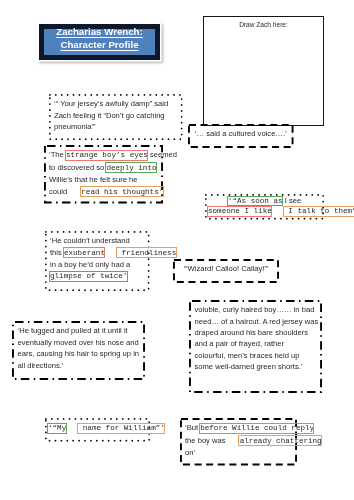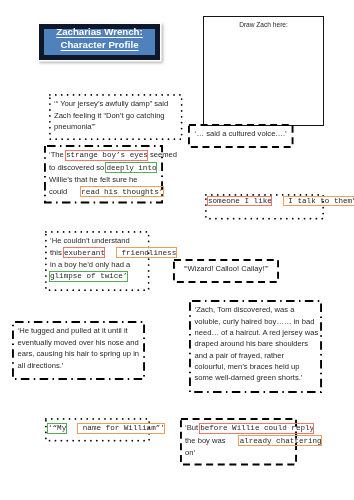--- a/index.html
+++ b/index.html
@@ -76,20 +76,21 @@
     </svg>
     <div class="qinner">
       <div class="qline"><span>‘… said a cultured voice….’</span></div>
     </div>
   </div>
 <div class="abs qbox center" id="q-assoon" style="left: 205px; top: 193.5px; width: 119px; height: 25.5px; line-height: 10.3px; padding: 2.6px 3px;">
     <svg class="bx" viewBox="0 0 119 25.5" width="119" height="25.5">
       <rect x="0.875" y="0.875" width="117.25" height="23.75" stroke-width="1.75" stroke-dasharray="0.01 5.9" stroke-linecap="round"></rect>
     </svg>
     <div class="qinner">
+      <div class="qline"><span class="hl green">‘“As soon as</span><span> I see</span></div>
       <div class="qline"><span class="hl red">someone I like</span><span class="hl orange"> I talk to them”</span></div>
     </div>
   </div>
 <div class="abs qbox" id="q-exuberant" style="left: 44.5px; top: 231px; width: 104.5px; height: 60px; line-height: 11.3px; padding: 4.4px 5.5px;">
     <svg class="bx" viewBox="0 0 104.5 60" width="104.5" height="60">
       <rect x="0.875" y="0.875" width="102.75" height="58.25" stroke-width="1.75" stroke-dasharray="0.01 5.9" stroke-linecap="round"></rect>
     </svg>
     <div class="qinner">
       <div class="qline"><span>‘He couldn’t understand</span></div>
       <div class="qline"><span>this </span><span class="hl red">exuberant</span><span class="hl orange"> friendliness</span></div>
@@ -103,21 +104,20 @@
     </svg>
     <div class="qinner">
       <div class="qline"><span>‘“Wizard! Calloo! Callay!”’</span></div>
     </div>
   </div>
 <div class="abs qbox" id="q-description" style="left: 189px; top: 300px; width: 133px; height: 93px; line-height: 11.33px; padding: 4.4px 5.5px;">
     <svg class="bx" viewBox="0 0 133 93" width="133" height="93">
       <rect x="0.95" y="0.95" width="131.1" height="91.1" stroke-width="1.9" stroke-dasharray="8.5 4.4 1.5 4.4" stroke-linecap="butt" stroke-dashoffset="16.7"></rect>
     </svg>
     <div class="qinner">
-      <div class="qline"><span>‘Zach, Tom discovered, was a</span></div>
       <div class="qline"><span>voluble, curly haired boy…… in bad</span></div>
       <div class="qline"><span>need… of a haircut. A red jersey was</span></div>
       <div class="qline"><span>draped around his bare shoulders</span></div>
       <div class="qline"><span>and a pair of frayed, rather</span></div>
       <div class="qline"><span>colourful, men’s braces held up</span></div>
       <div class="qline"><span>some well-darned green shorts.’</span></div>
     </div>
   </div>
 <div class="abs qbox" id="q-tugged" style="left: 12px; top: 321px; width: 133px; height: 59px; line-height: 11.4px; padding: 4.4px 5.5px;">
     <svg class="bx" viewBox="0 0 133 59" width="133" height="59">

